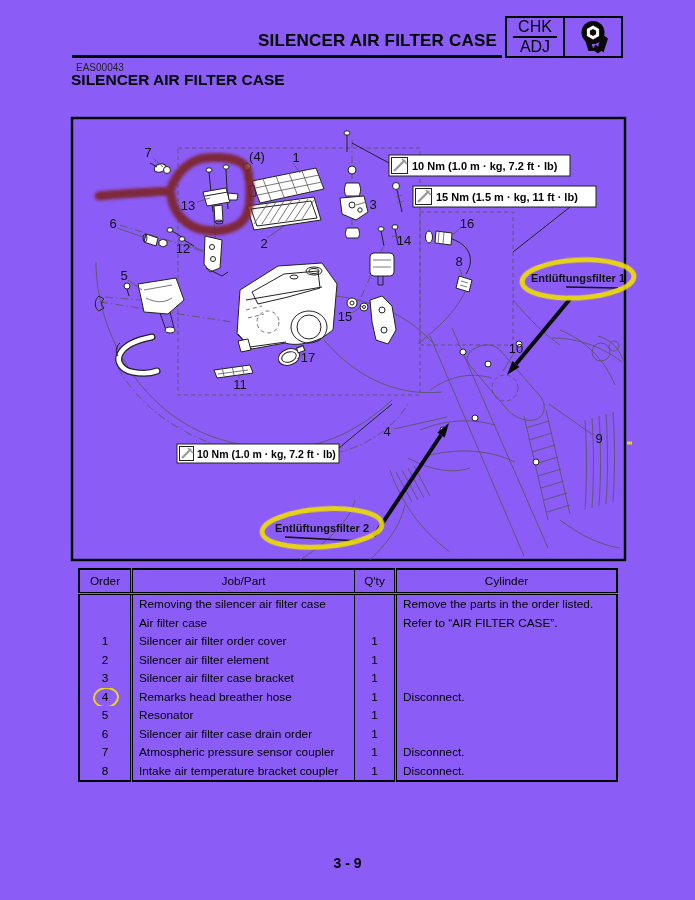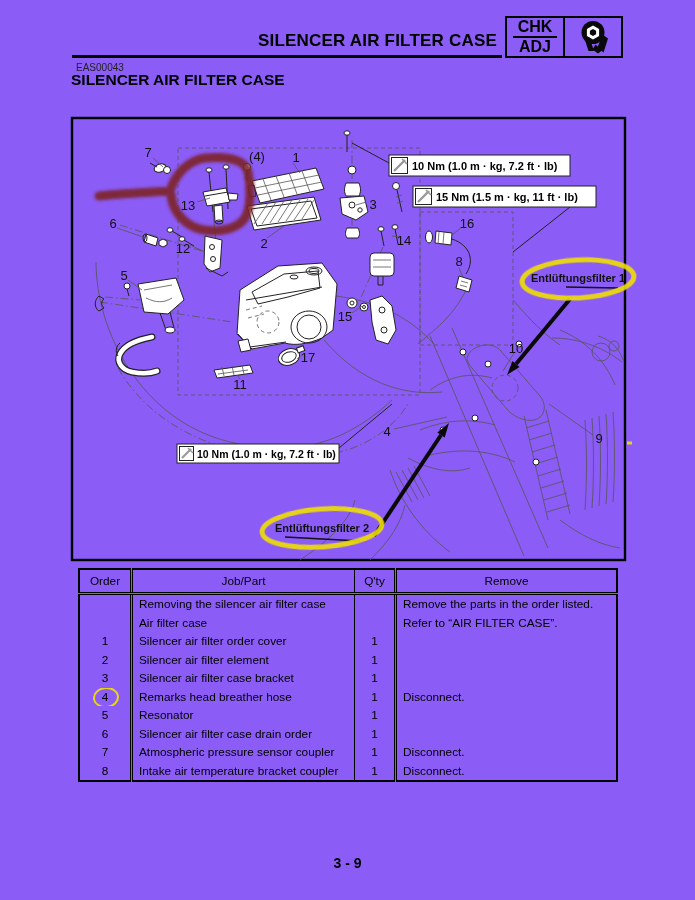--- a/index.html
+++ b/index.html
@@ -6,21 +6,21 @@
   .page{position:relative;width:695px;height:900px;background:#8b5cf6;
         font-family:"Liberation Sans",sans-serif;color:#000;overflow:hidden;}
 
   
   .running-title{position:absolute;top:31px;left:0;width:497px;text-align:right;
         font-size:17px;font-weight:bold;letter-spacing:0.2px;}
   .header-rule{position:absolute;left:72px;top:55px;width:430px;height:3px;background:#000;}
   .chkadj{position:absolute;left:505px;top:16px;width:118px;height:42px;
         border:2.5px solid #000;display:flex;box-sizing:border-box;}
   .chkadj .tab{width:56px;border-right:2.5px solid #000;display:flex;flex-direction:column;
-        align-items:center;justify-content:center;font-weight:bold;font-size:16px;line-height:16px;}
+        align-items:center;justify-content:center;font-weight:normal;font-size:16px;line-height:16px;}
   .chkadj .tab .t{padding:0 4px;}
   .chkadj .tab .sep{width:44px;height:2px;background:#000;margin:1px 0;}
   .chkadj .iconcell{flex:1;display:flex;align-items:center;justify-content:center;}
 
   .eas-code{position:absolute;left:76px;top:62px;font-size:10px;color:#222;}
   .section-title{position:absolute;left:71px;top:71px;font-size:15.5px;font-weight:bold;}
 
   
   .diagram{position:absolute;left:65px;top:113px;width:575px;height:452px;}
   .ln{fill:none;stroke:#222;stroke-width:1;}
@@ -409,21 +409,21 @@
     <path d="M 99,196 C 130,193 155,192 170,191 C 176,172 190,160 205,158 C 228,156 245,160 248,172
              C 251,186 251,205 246,216 C 240,228 222,233 204,230 C 186,227 172,212 171,194" fill="none" stroke-width="9" stroke-linecap="round" stroke-linejoin="round" opacity="0.88" filter="url(#blurR)" stroke="#7d2020"></path>
   </svg>
 
   <table class="parts-table">
     <thead>
       <tr>
         <th class="col-order">Order</th>
         <th class="col-job">Job/Part</th>
         <th class="col-qty">Q'ty</th>
-        <th class="col-rem">Remove</th>
+        <th class="col-rem">Cylinder</th>
       </tr>
     </thead>
     <tbody>
       <tr>
         <td class="col-order"></td>
         <td class="col-job bold-row">Removing the silencer air filter case</td>
         <td class="col-qty"></td>
         <td class="col-rem">Remove the parts in the order listed.</td>
       </tr>
       <tr>

